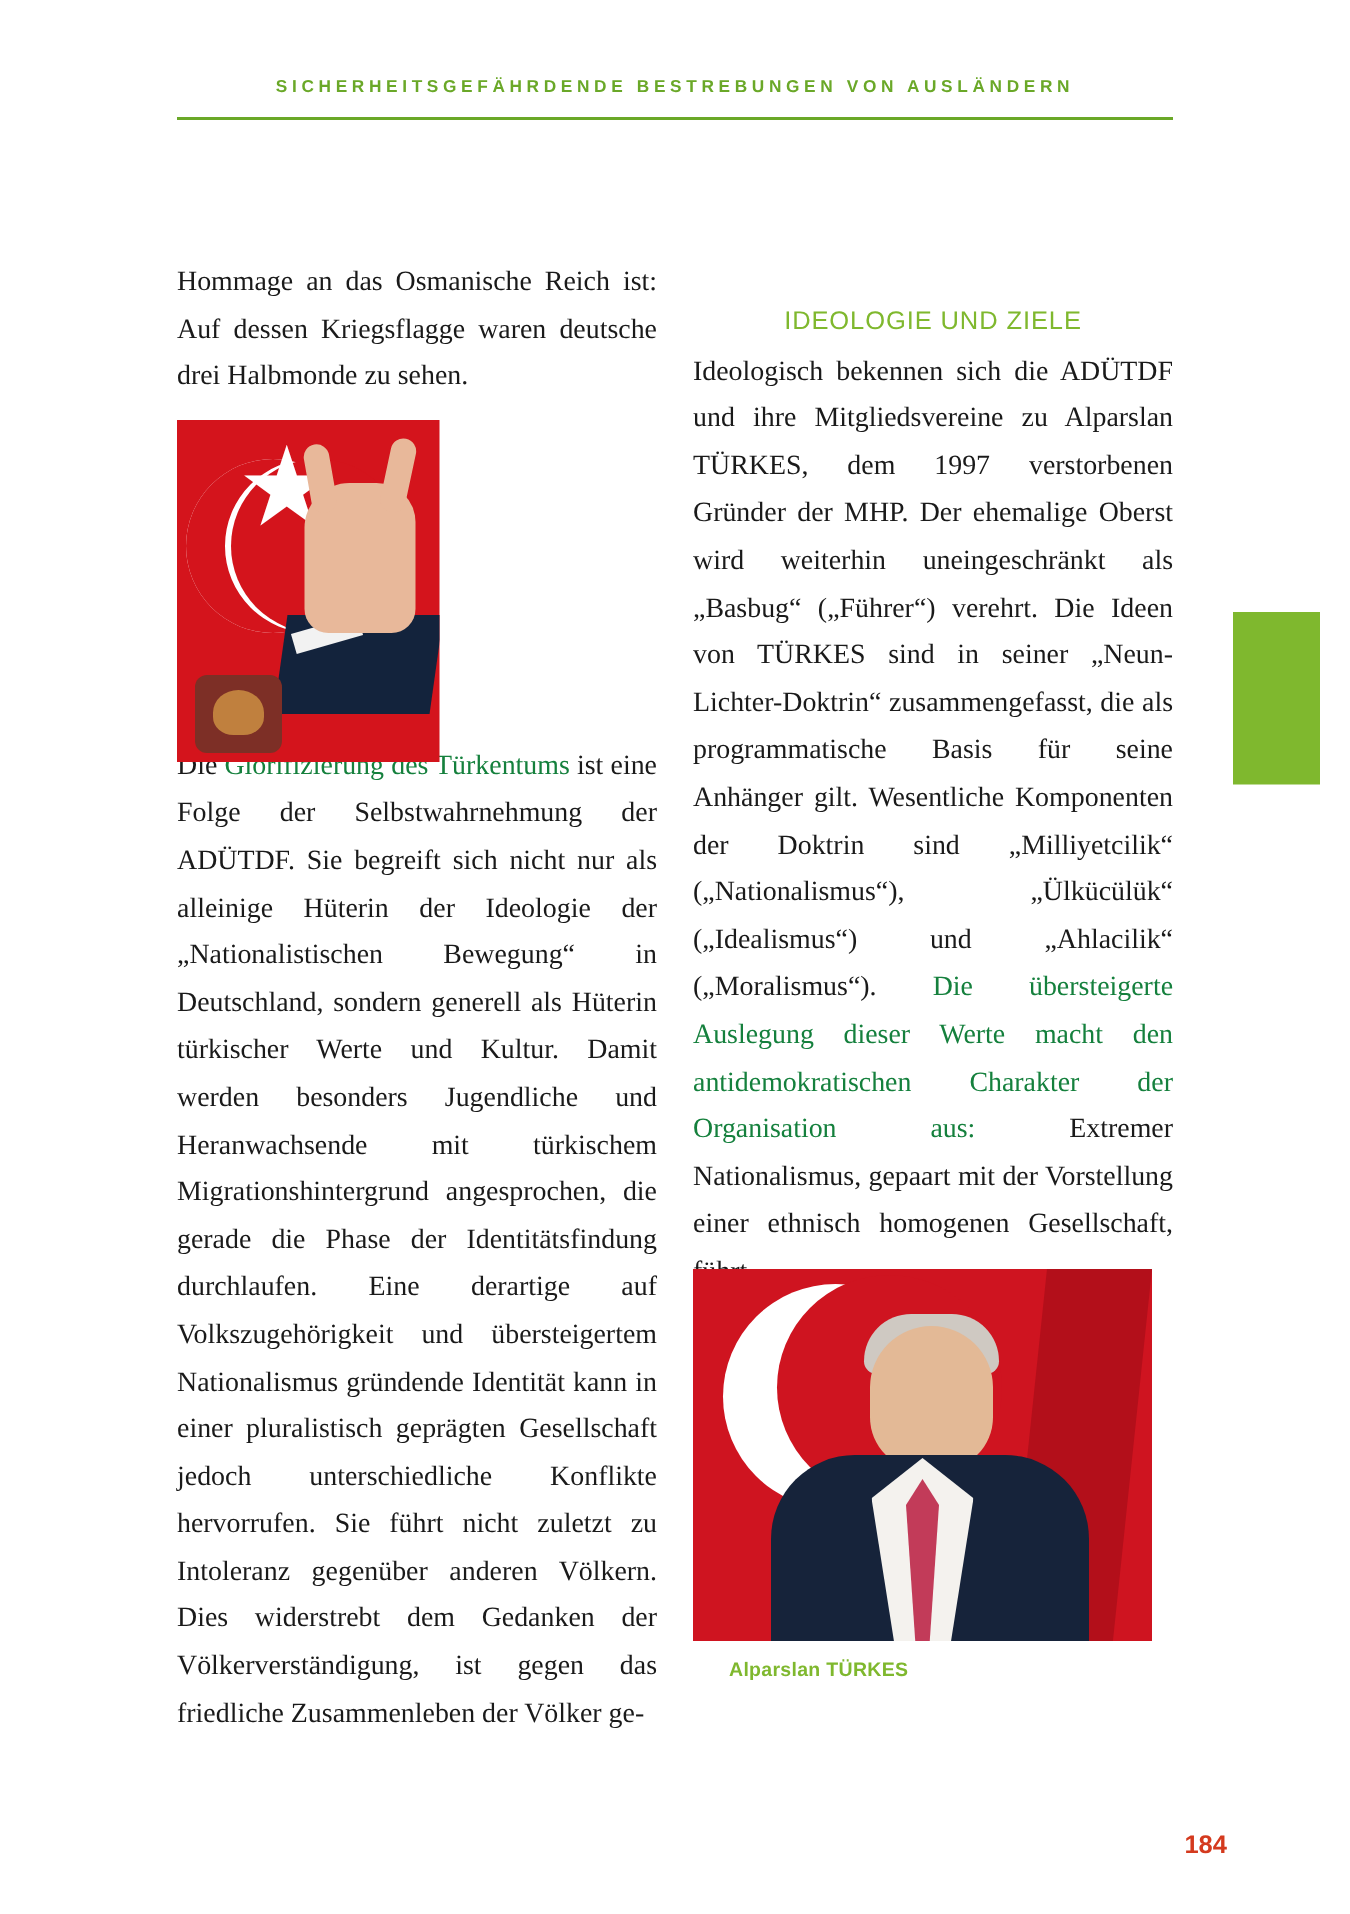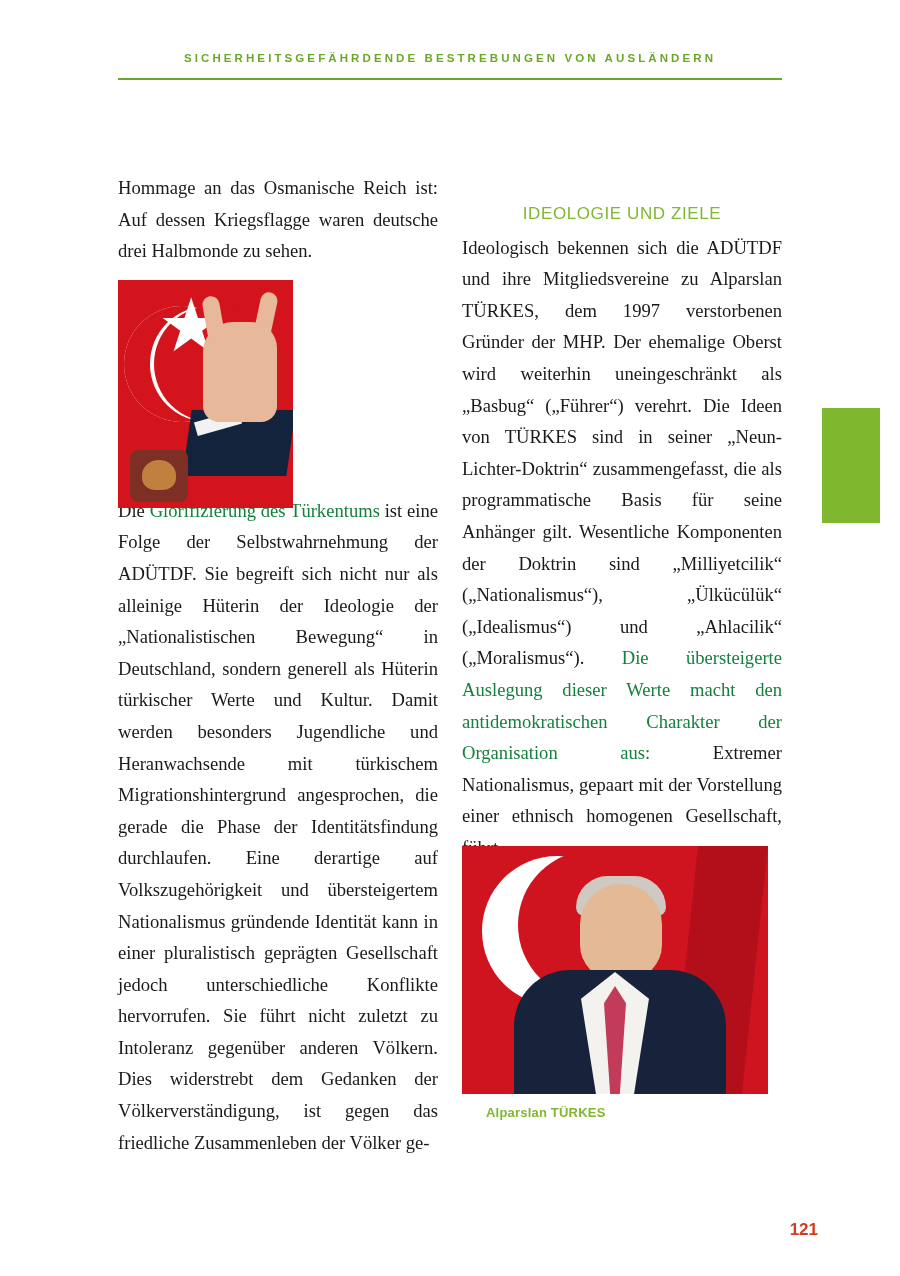--- a/index.html
+++ b/index.html
@@ -354,15 +354,15 @@
     <div class="port-fold"></div>
     <div class="port-hair"></div>
     <div class="port-head"></div>
     <div class="port-body"></div>
     <div class="port-shirt"></div>
     <div class="port-tie"></div>
   </div>
 
   <div class="caption">Alparslan TÜRKES</div>
 
-  <div class="folio">121</div>
+  <div class="folio">184</div>
 
 </div>
 
 </body></html>

